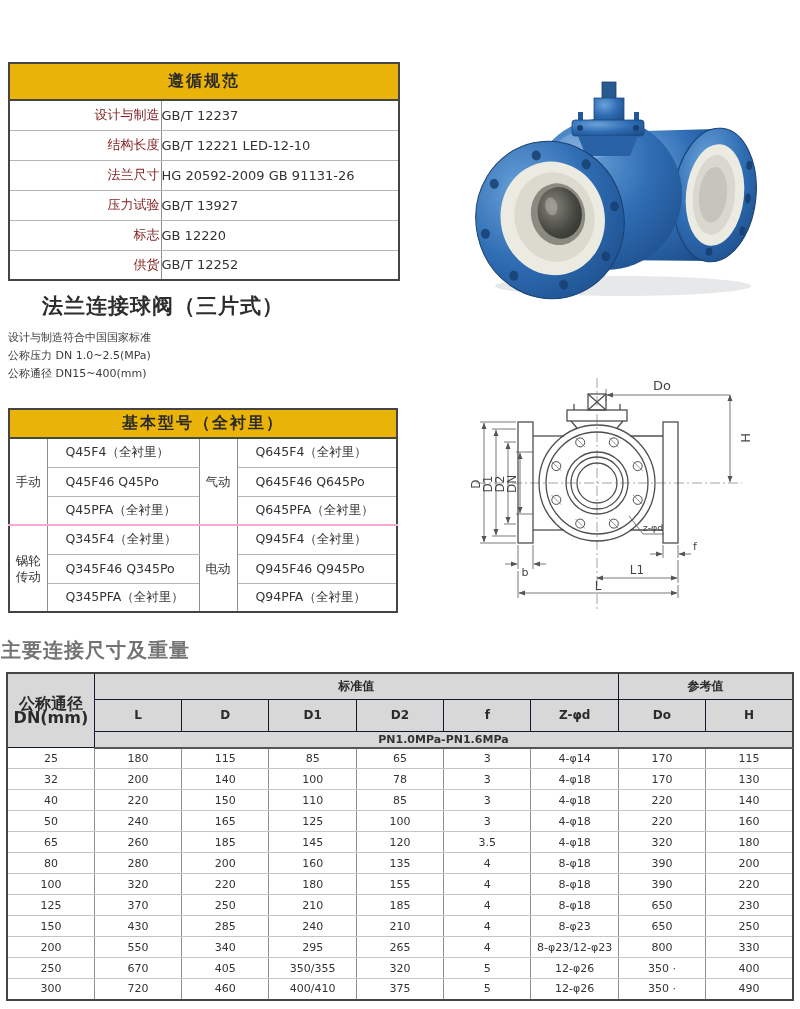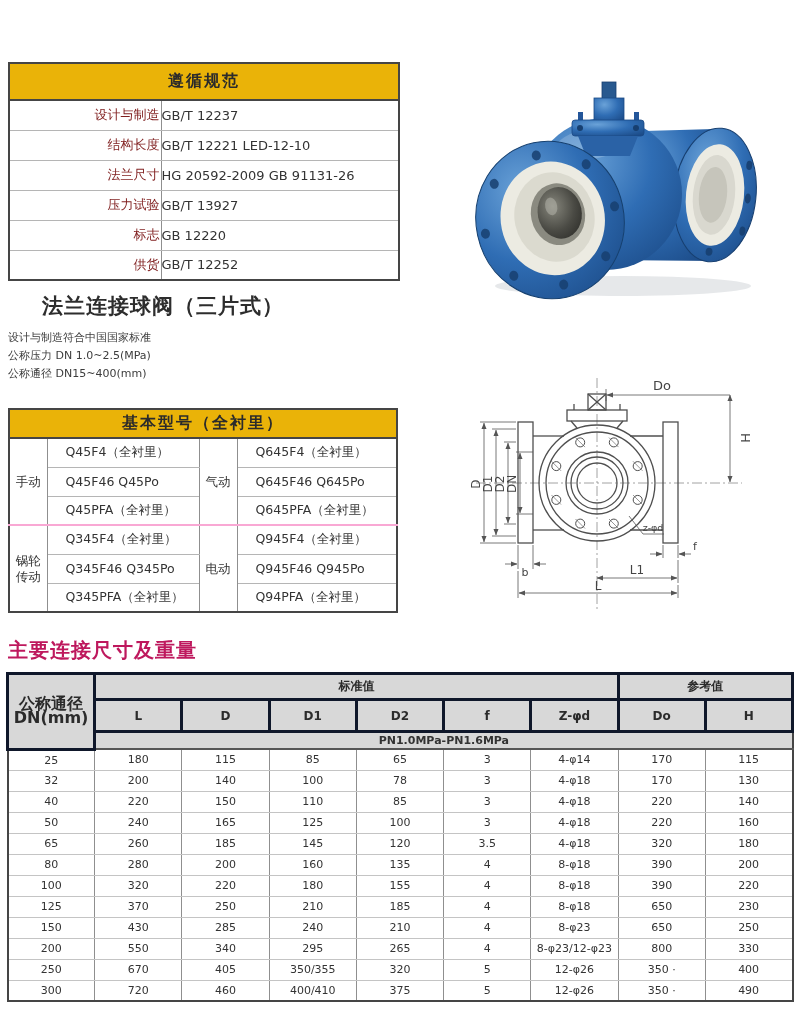--- a/index.html
+++ b/index.html
@@ -24,26 +24,26 @@
   .models{position:absolute;left:8px;top:408px;width:388px;font-size:12.5px;}
   .models tr{height:29px;}
   .models td{border:1px solid #b5b5b5;border-left:1px solid #8f8f8f;border-right:1px solid #8f8f8f;}
   .models td.drive{text-align:center;white-space:normal;line-height:1.25;}
   .models td.model{text-align:left;padding-left:18px;}
   .models tr.sec-start td{border-top:2px solid #f9a8d4;margin-top:19px;}
 
   
   .prod-title{position:absolute;left:8px;top:292px;font-size:21px;font-weight:bold;color:#2d2d2d;letter-spacing:1px;margin-left:34px;}
   .prod-lines{position:absolute;left:8px;top:329px;font-size:11px;color:#3c3c3c;line-height:18px;}
-  .dim-heading{position:absolute;left:8px;top:637px;font-size:20px;font-weight:bold;color:#be185d;letter-spacing:1px;}
+  .dim-heading{position:absolute;left:1px;top:637px;font-size:20px;font-weight:bold;color:#737373;letter-spacing:1px;}
 
   
   .dims{position:absolute;left:6px;top:672px;width:788px;font-size:11px;text-align:center;}
   .dims th{background:#d8d8d8;font-weight:bold;font-size:12px;color:#2b2b2b;
-           border:3px solid #0f172a;}
+           border:1px solid #0f172a;}
   .dims th.dn{line-height:14px;font-size:16px;}
   .dims td{background:#fff;border-top:1px solid #c4c4c4;border-bottom:1px solid #c4c4c4;
            border-left:1px solid #8f8f8f;border-right:1px solid #8f8f8f;}
   .dims td.pn{background:#d8d8d8;font-weight:bold;font-size:11px;text-align:center;
               border-bottom:2px solid #555;}
   .dims tr.h1{height:26px;}
   .dims tr.h2{height:32px;}
   .dims tr.pnrow{height:14px;}
   .dims tr.drow{height:21px;padding-left:12px;}
 

